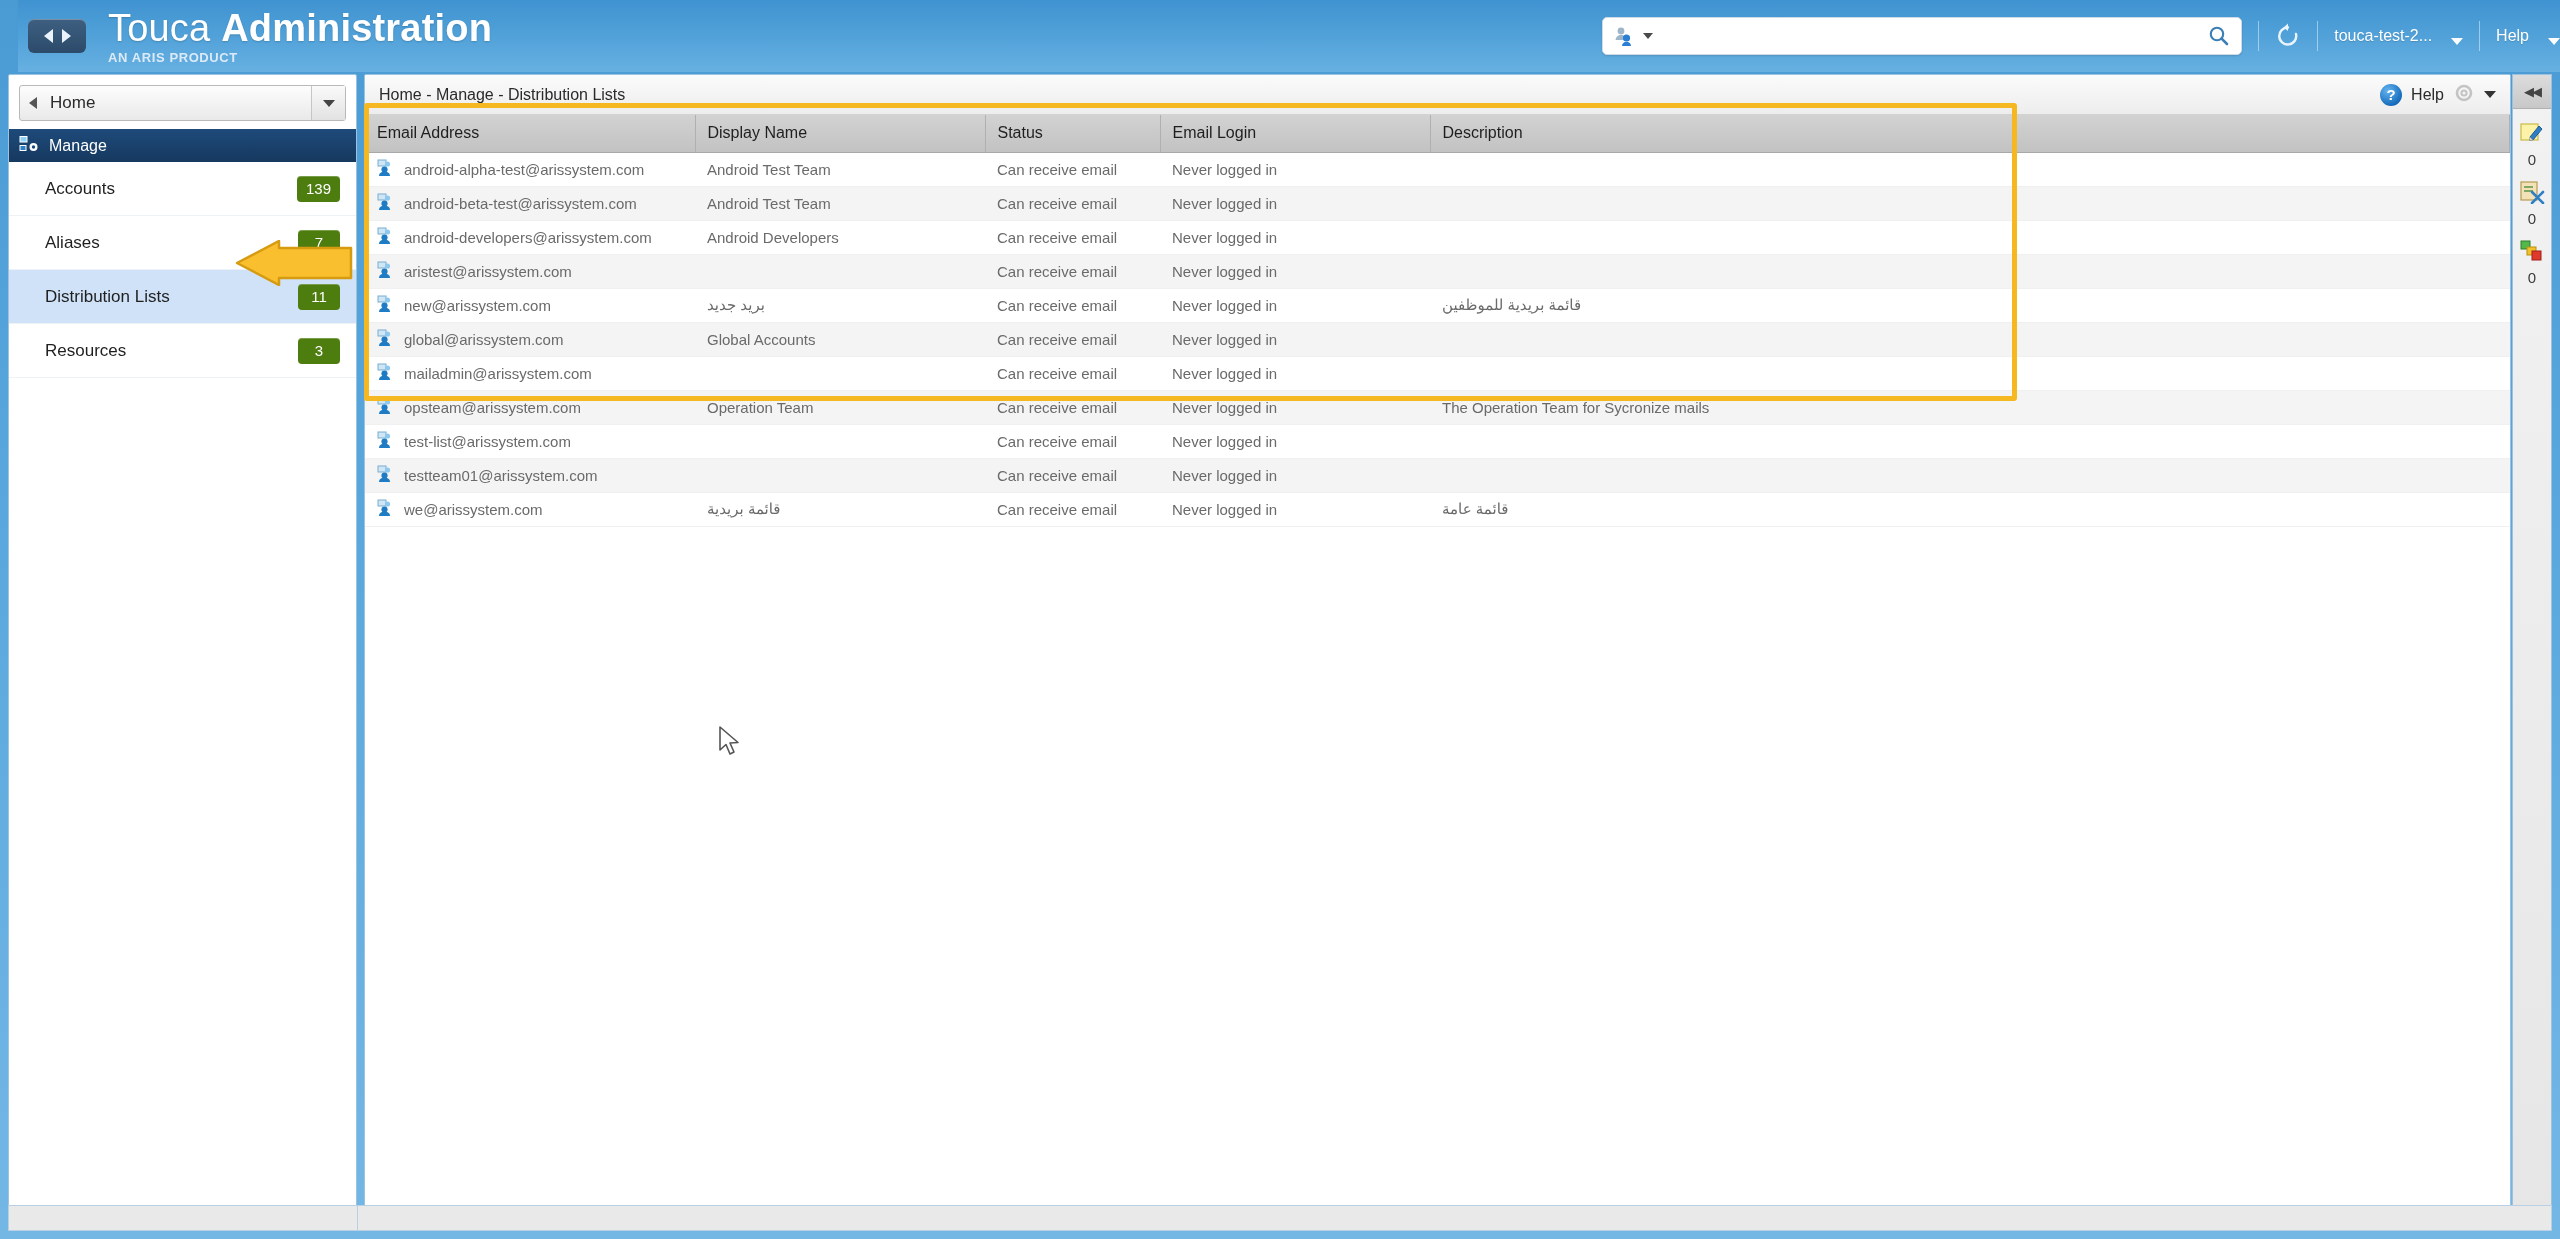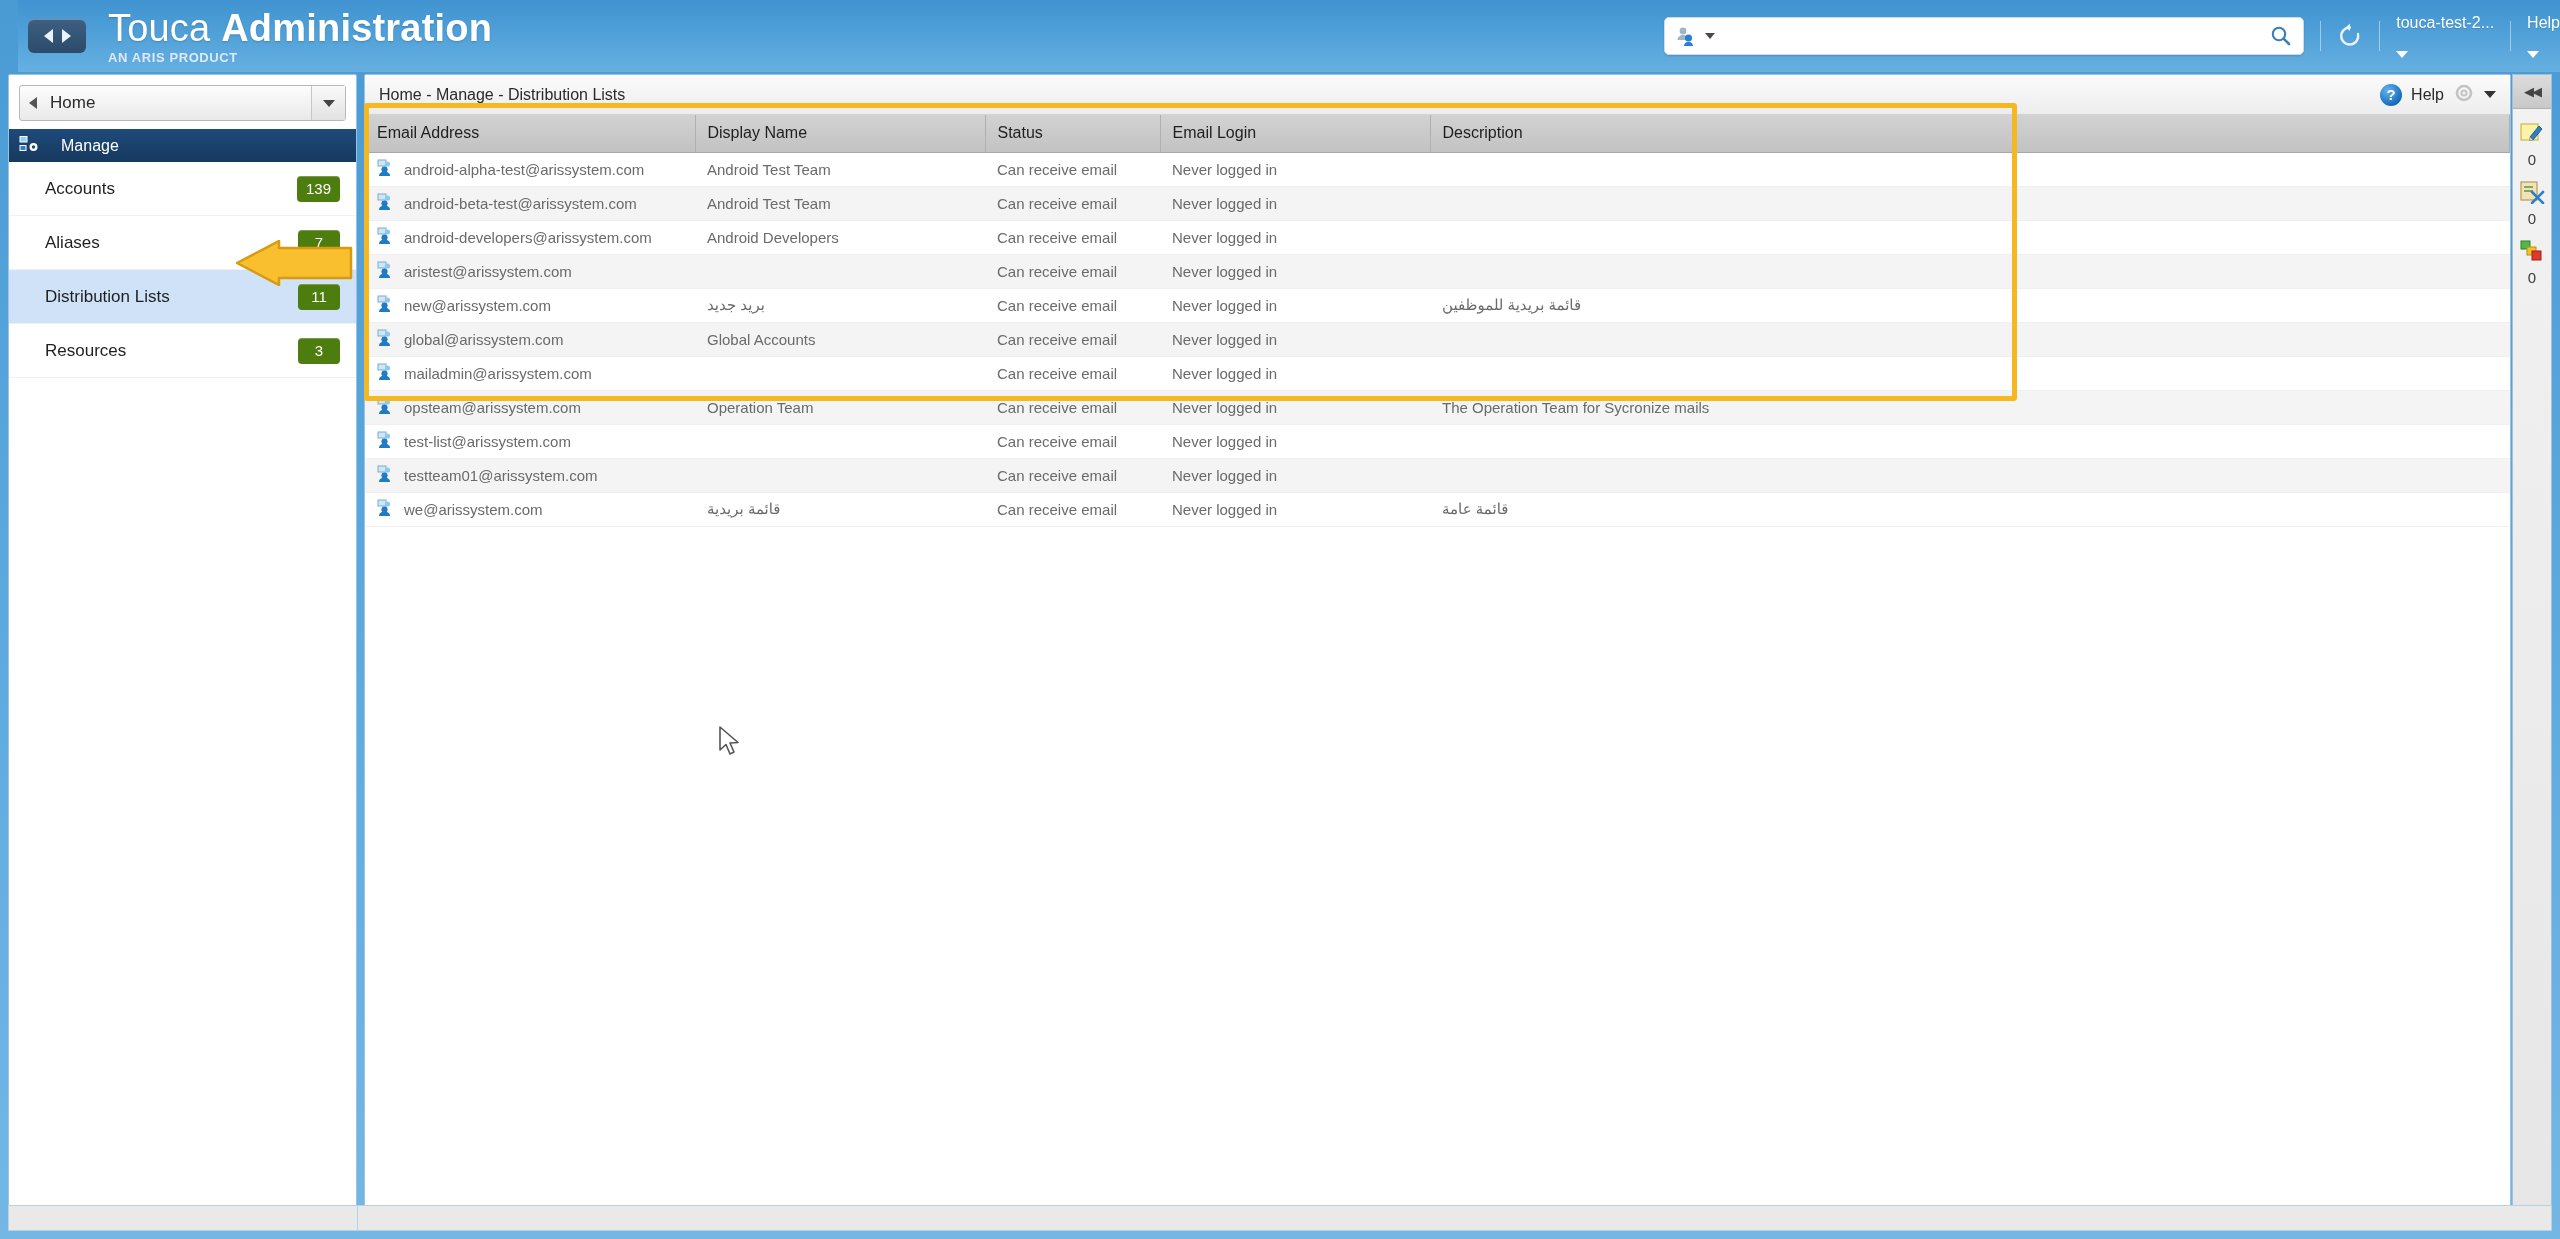--- a/index.html
+++ b/index.html
@@ -59,23 +59,22 @@
   .sb-caret { width:0;height:0;border-left:5px solid transparent;border-right:5px solid transparent;border-top:6px solid #4a4a4a; margin-left:4px; cursor:pointer;}
   .sb-input {
     flex: 1; border: none; outline: none; height: 100%;
     font-size: 15px; color: #222; padding: 0 10px 0 12px;
     font-family: "Liberation Sans", sans-serif; background: transparent;
   }
   .sb-go { width: 44px; display:flex; align-items:center; justify-content:center; cursor:pointer;}
   .vsep { width:1px; height:30px; background: rgba(255,255,255,.45); margin: 0 16px; }
   .refresh { cursor:pointer; display:flex; align-items:center; }
   .tr-label {
-    color:#ffffff; font-size:16px; cursor:pointer; display:flex; align-items:flex-start; gap:19px;
+    color:#ffffff; font-size:16px; cursor:pointer; display:flex; align-items:flex-end; gap:19px;
     text-shadow: 0 1px 1px rgba(0,0,0,.15);
-    flex-direction: column;
   }
   .caret-w { width:0;height:0;border-left:6px solid transparent;border-right:6px solid transparent;border-top:7px solid #ffffff; }
 
   
   .sidebar {
     position: absolute; left: 8px; top: 74px;
     width: 349px; height: 1148px;
     background: #ffffff;
     border: 1px solid #9cc2de;
     border-radius: 2px;
@@ -96,21 +95,21 @@
   .home-label { font-size: 17px; color: #2b2b2b; padding-left: 4px; flex:1; }
   .home-caret-box {
     width: 34px; height: 100%; border-left: 1px solid #c6c6c6;
     display:flex; align-items:center; justify-content:center;
     background: linear-gradient(180deg,#fafafa 0%, #e2e2e2 100%);
   }
   .home-caret { width:0;height:0;border-left:6px solid transparent;border-right:6px solid transparent;border-top:7px solid #444; }
 
   .manage-hdr {
     height: 33px; background: linear-gradient(180deg,#1e4a7a 0%, #16395f 100%);
-    display:flex; align-items:center; gap:22px; padding-left: 10px;
+    display:flex; align-items:center; gap:10px; padding-left: 10px;
     color: #ffffff; font-size: 16px; font-weight: 400;
   }
   .nav-item {
     height: 54px; display: flex; align-items: center;
     padding: 0 16px 0 28px; cursor: pointer;
     border-bottom: 1px solid #eef2f6;
     font-size: 17px; color: #1f1f1f;
   }
   .nav-item.sel { background: #cfe2f7; }
   .nav-label { flex: 1; margin-left: 8px; }

